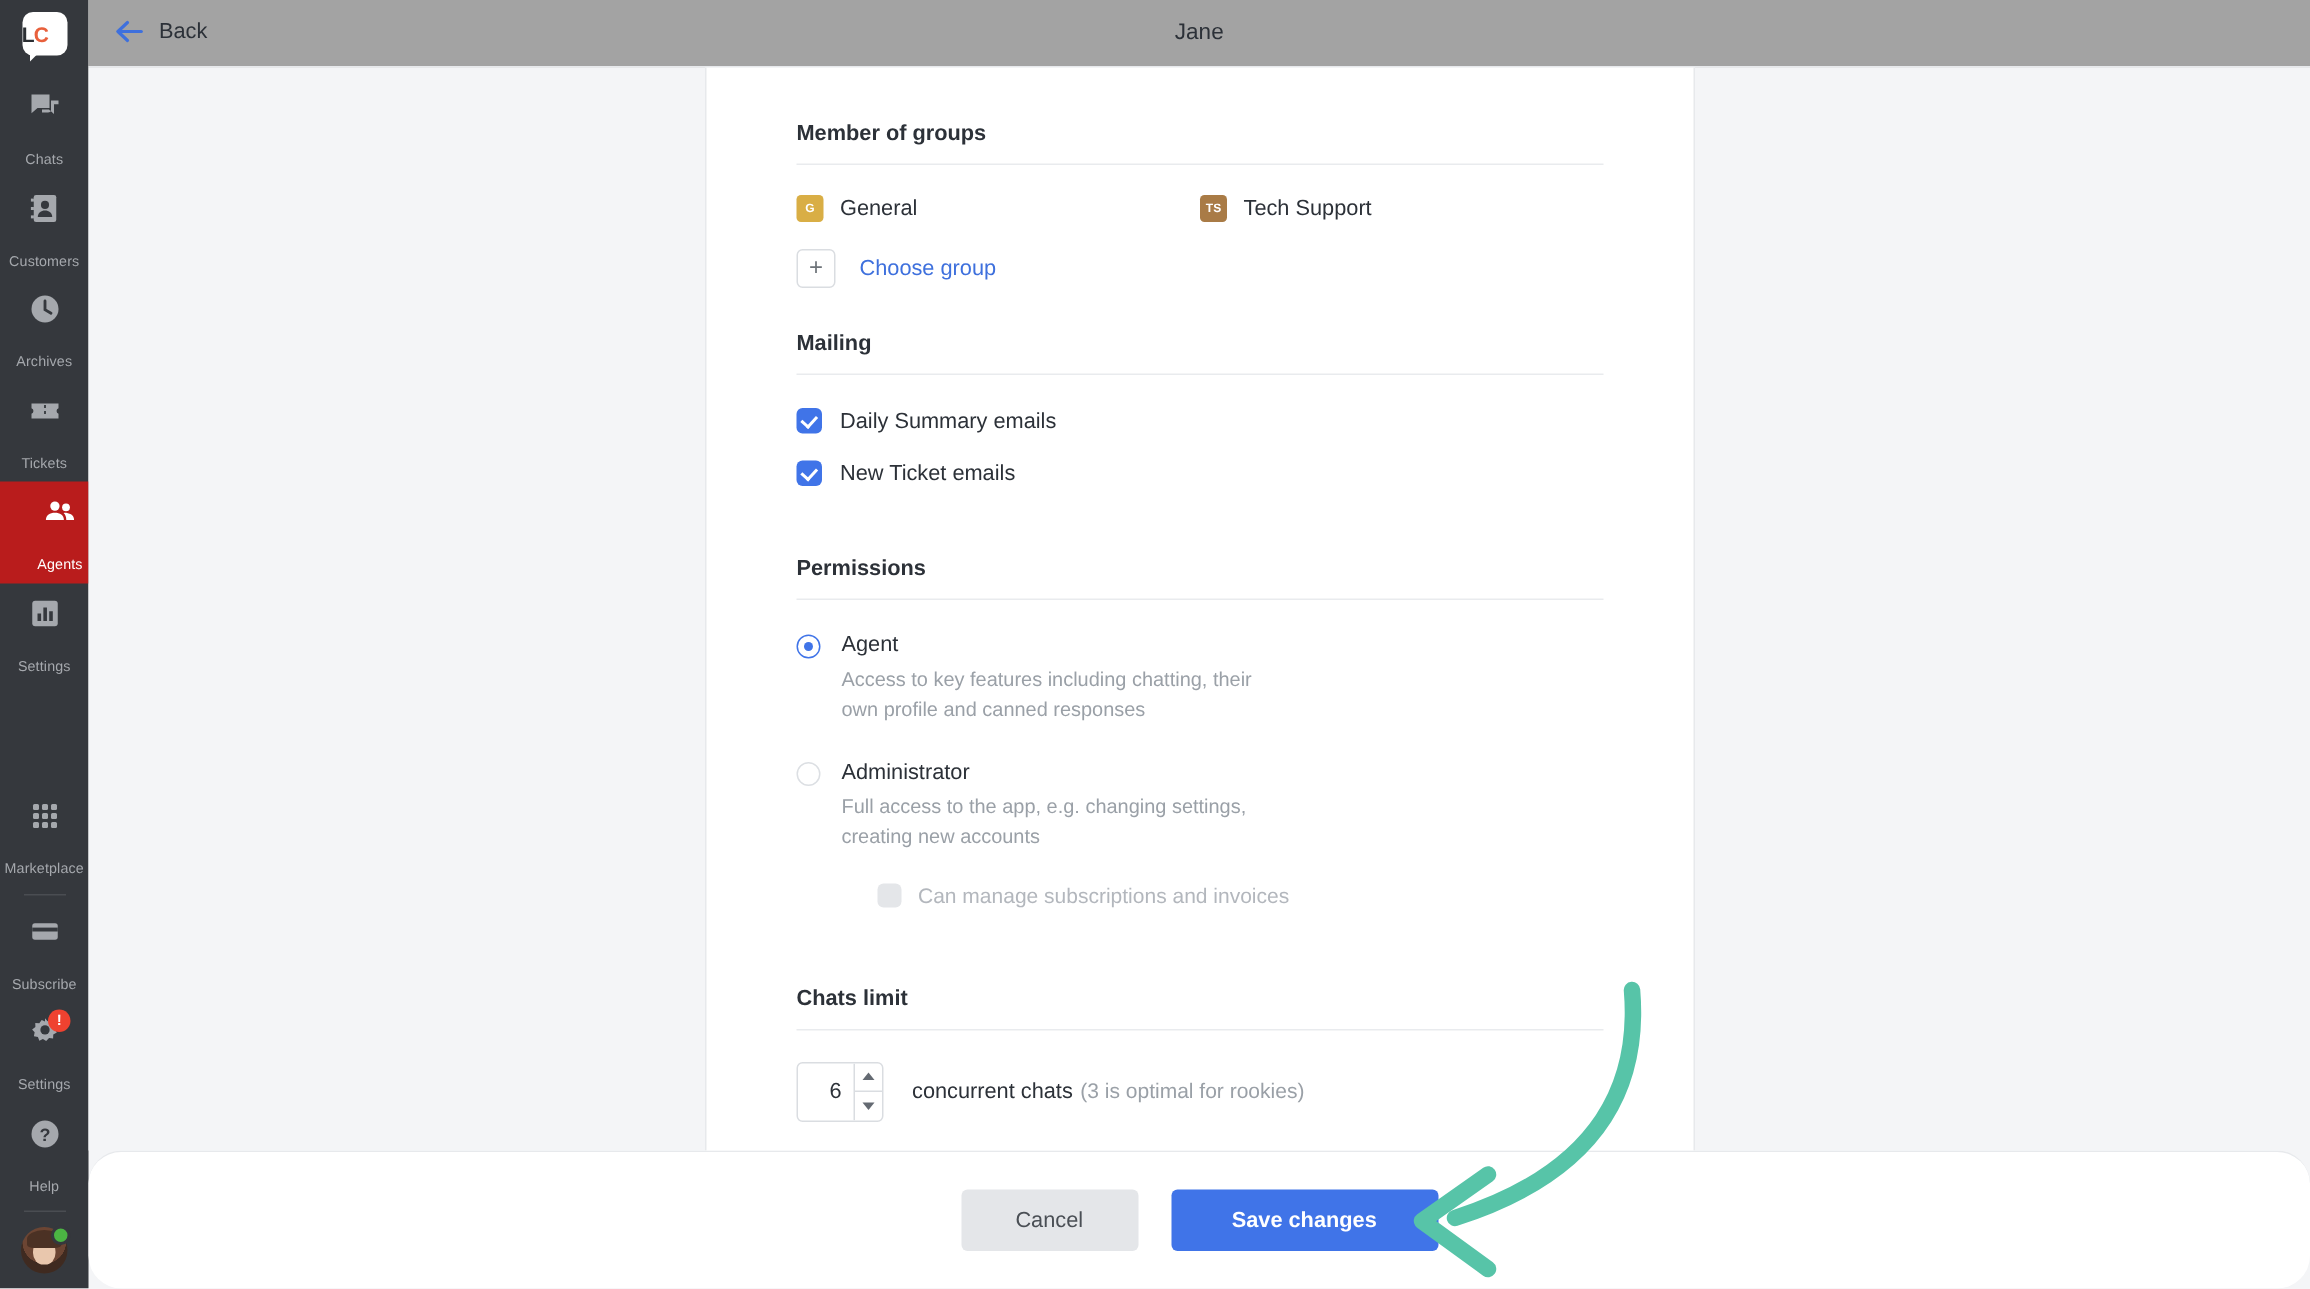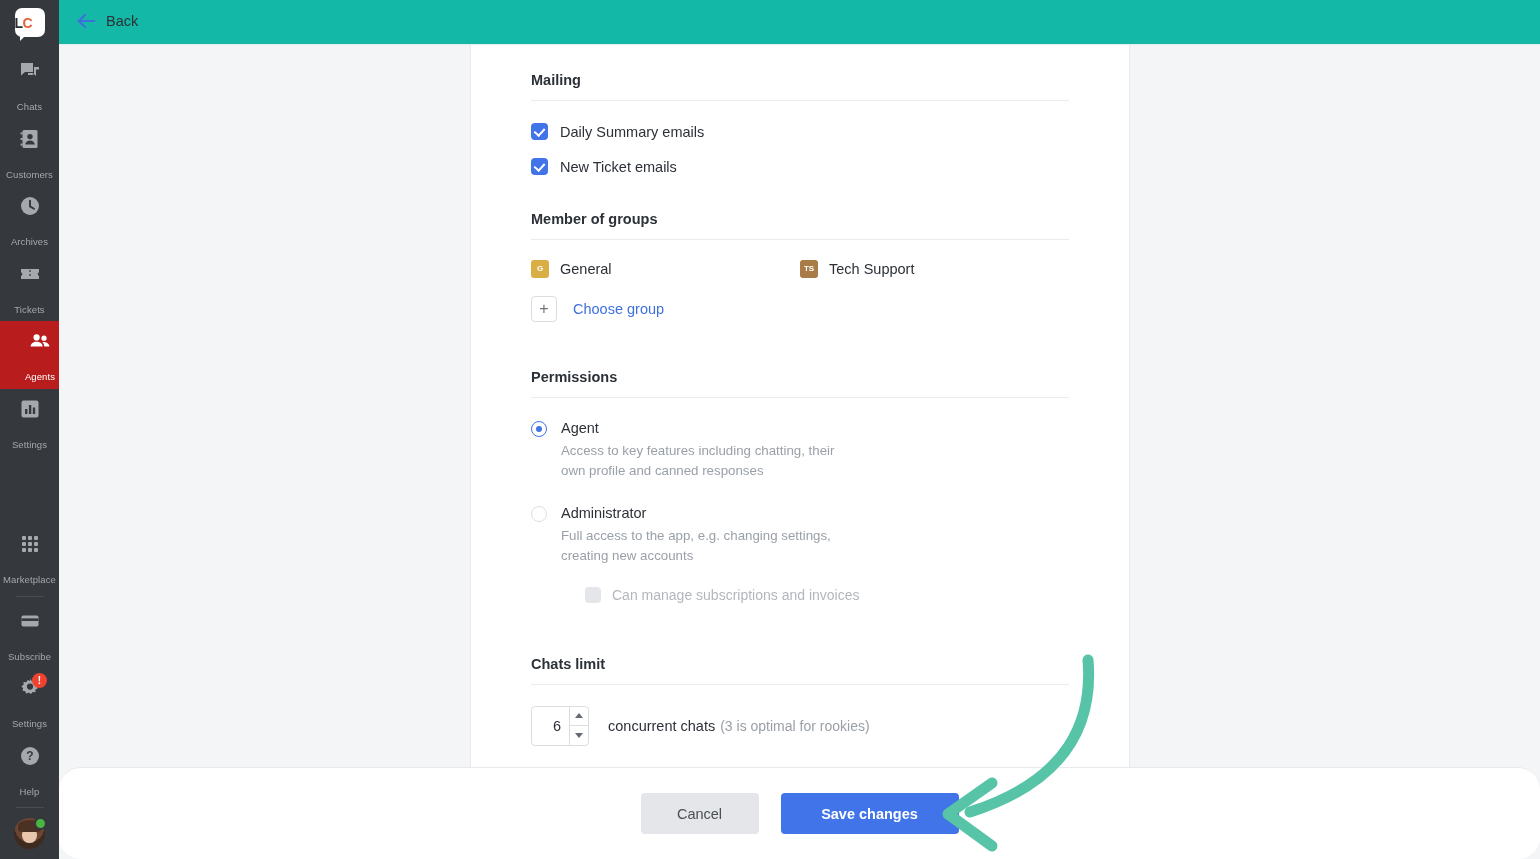--- a/index.html
+++ b/index.html
@@ -76,21 +76,21 @@
   .presence {
     position: absolute; right: -2px; top: -1px;
     width: 13px; height: 13px; border-radius: 50%;
     background: #4bb543; border: 2px solid #35383d;
   }
   .nav-sep { width: 28px; height: 1px; background: #4a4d52; margin: 4px 0; }
 
   
   #header {
     position: absolute; left: 59px; top: 0;
-    width: 1481px; height: 45px; background: #14b8a6;
+    width: 1481px; height: 45px; background: #a3a3a3;
     border-bottom: 1px solid #e7e9ec;
   }
   #back-btn {
     position: absolute; left: 13px; top: 11px;
     display: flex; align-items: center; gap: 10px;
     cursor: pointer; padding: 2px 4px;
   }
   #back-btn .arrow svg { display: block; }
   #back-label { font-size: 14.5px; color: #2c3138; }
   #page-title {
@@ -365,59 +365,60 @@
   <div id="header">
     <div id="back-btn">
       <span class="arrow">
         <svg width="20" height="16" viewBox="0 0 20 16">
             <path d="M9 2L2.6 8 9 14" stroke="#3e70dd" stroke-width="2.1" fill="none" stroke-linecap="round" stroke-linejoin="round"></path>
             <path d="M2.8 8h15.4" stroke="#3e70dd" stroke-width="2.1" stroke-linecap="round"></path>
           </svg>
       </span>
       <span id="back-label">Back</span>
     </div>
+    <div id="page-title">Jane</div>
   </div>
 
   <div id="body-area">
     <div id="card">
       <div class="card-inner">
-
-        <div class="section">
-          <div class="sec-title">Mailing</div>
-          <div class="sec-rule"></div>
-
-          <div class="chk-row first">
-            <span class="chk"></span>
-            <span class="chk-label">Daily Summary emails</span>
-          </div>
-
-          <div class="chk-row">
-            <span class="chk"></span>
-            <span class="chk-label">New Ticket emails</span>
-          </div>
-        </div>
 
         <div class="section" style="padding-top:36px">
           <div class="sec-title">Member of groups</div>
           <div class="sec-rule"></div>
 
           <div class="groups-grid">
             <div class="group-item">
               <span class="group-badge" style="background:#d9ae45">G</span>
               <span class="group-name">General</span>
             </div>
             <div class="group-item">
               <span class="group-badge" style="background:#a97b46">TS</span>
               <span class="group-name">Tech Support</span>
             </div>
           </div>
 
           <div id="choose-group-row">
             <span class="plus-box">+</span>
             <span id="choose-group-link">Choose group</span>
+          </div>
+        </div>
+
+        <div class="section">
+          <div class="sec-title">Mailing</div>
+          <div class="sec-rule"></div>
+
+          <div class="chk-row first">
+            <span class="chk"></span>
+            <span class="chk-label">Daily Summary emails</span>
+          </div>
+
+          <div class="chk-row">
+            <span class="chk"></span>
+            <span class="chk-label">New Ticket emails</span>
           </div>
         </div>
 
         <div class="section" style="padding-top:47px">
           <div class="sec-title">Permissions</div>
           <div class="sec-rule"></div>
 
           <div class="radio-row">
             <span class="radio"></span>
             <span>

